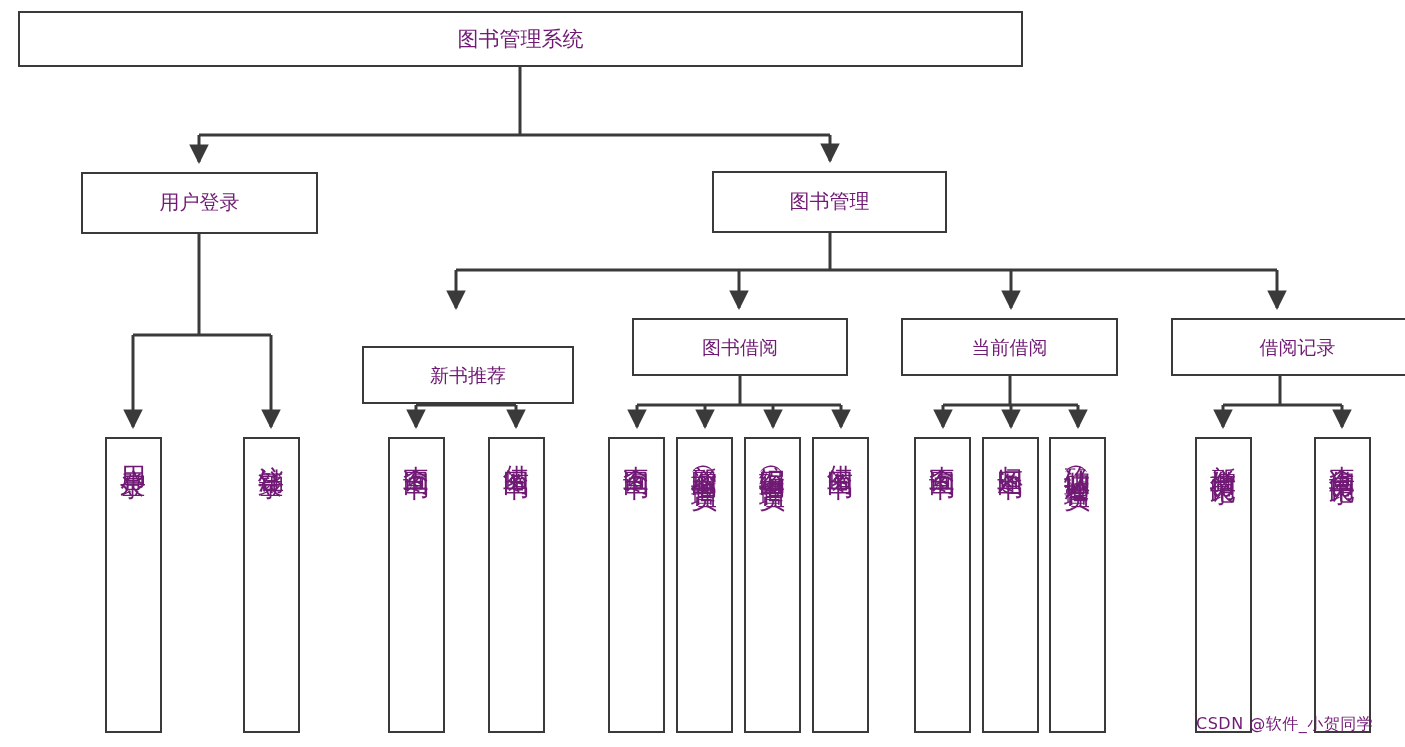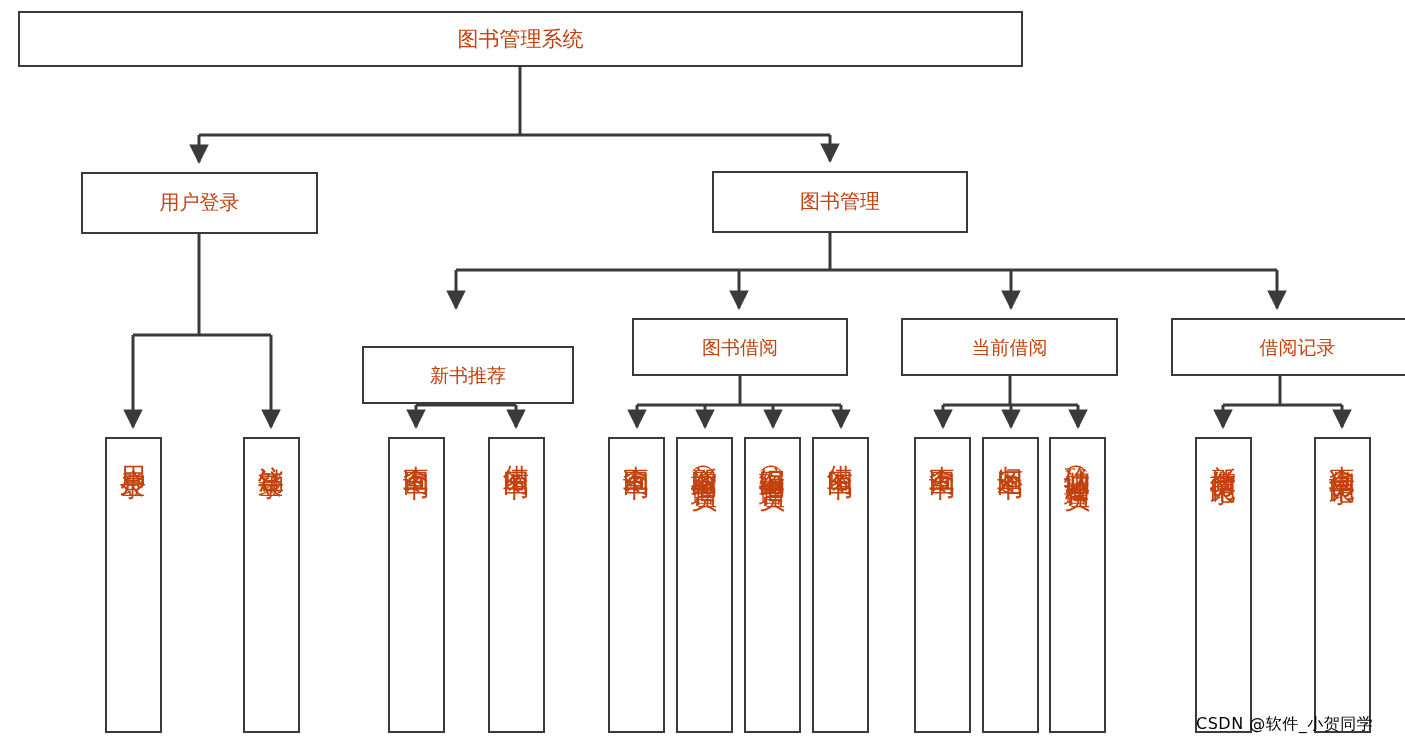--- a/index.html
+++ b/index.html
@@ -33,41 +33,41 @@
     border: 2px solid #3a3a3a;
     display: flex;
     align-items: center;
     justify-content: center;
     color: #333333;
   }
   .node .label {
     display: block;
     text-align: center;
     line-height: 1.18;
-    color: #c2410c;
+    color: #701a75;
   }
   
   .node-root {
     left: 18px;
     top: 11px;
     width: 1005px;
     height: 56px;
   }
   .node-root .label {
     font-size: 21px;
   }
   
   .node-l2 {
     height: 62px;
   }
   .node-l2 .label {
     font-size: 20px;
   }
   .node-login  { left: 81px;  top: 172px; width: 237px; }
-  .node-manage { left: 712px; top: 171px; width: 256px; }
+  .node-manage { left: 712px; top: 171px; width: 235px; }
   
   .node-l3 {
     top: 318px;
     height: 58px;
   }
   .node-l3 .label {
     font-size: 19px;
   }
   .node-newbook  { left: 362px;  width: 212px; margin-top: 28px; }
   .node-borrow   { left: 632px;  width: 216px; }
@@ -88,21 +88,21 @@
     font-size: 26px;
     line-height: 1.0;
     letter-spacing: 3px;
     white-space: nowrap;
   }
   .watermark {
     position: absolute;
     left: 1196px;
     top: 714px;
     font-size: 16px;
-    color: #000000;
+    color: #701a75;
     white-space: nowrap;
     letter-spacing: 0.5px;
   }
 </style>
 </head>
 <body>
 
 <div id="diagram-canvas">
 
   <svg id="connectors" viewBox="0 0 1405 747" width="1405" height="747" aria-hidden="true">

